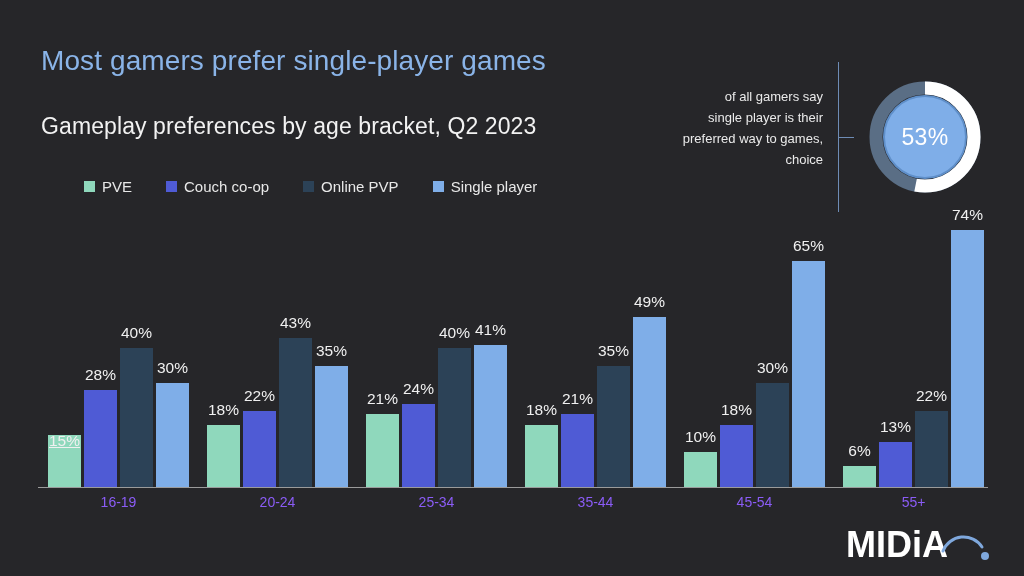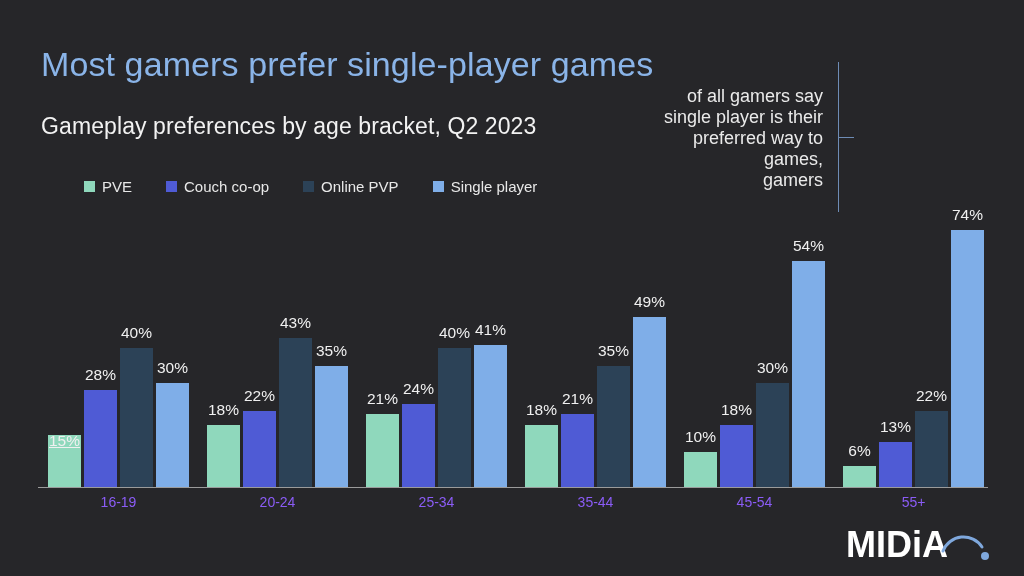--- a/index.html
+++ b/index.html
@@ -17,21 +17,21 @@
     width: 1024px;
     height: 576px;
     background: #262629;
   }
 
   
   #title {
     position: absolute;
     left: 41px;
     top: 45px;
-    font-size: 34px;
+    font-size: 28px;
     font-weight: 400;
     color: #8ab4e8;
     letter-spacing: 0.1px;
     white-space: nowrap;
   }
 
   #subtitle {
     position: absolute;
     left: 41px;
     top: 113px;
@@ -68,21 +68,21 @@
     color: #e8e8e8;
   }
 
   
   #callout-text {
     position: absolute;
     right: 201px;
     top: 86px;
     width: 170px;
     text-align: right;
-    font-size: 18px;
+    font-size: 13px;
     line-height: 21px;
     color: #eaeaea;
   }
 
   #callout-divider {
     position: absolute;
     left: 838px;
     top: 62px;
     width: 1px;
     height: 150px;
@@ -207,26 +207,34 @@
       <div class="legend-item">
         <span class="legend-swatch" style="background: rgb(127, 174, 232);"></span>
         <span class="legend-label">Single player</span>
       </div>
     </div>
 
   <div id="callout-text">
     <div>of all gamers say</div>
     <div>single player is their</div>
     <div>preferred way to games,</div>
-    <div>gamers</div>
+    <div>choice</div>
   </div>
 
   <div id="callout-divider"></div>
   <div id="callout-connector"></div>
 
+  <div id="donut">
+    <svg width="112" height="112" viewBox="0 0 112 112">
+      <circle id="donut-track" cx="56" cy="56" r="49" fill="none" stroke-width="13" stroke="#5a6e85"></circle>
+      <circle id="donut-arc" cx="56" cy="56" r="49" fill="none" stroke-width="13" transform="rotate(-90 56 56)" stroke="#ffffff" stroke-dasharray="163.17432242745383 307.8760800517997"></circle>
+      <circle id="donut-center" cx="56" cy="56" r="41" fill="#7faee8" stroke="#5f8fc9" stroke-width="2"></circle>
+    </svg>
+    <div id="donut-value">53%</div>
+  </div>
 
   <div id="plot">
       <div class="bar-group" style="left: 48px; width: 141px;">
         <div class="bar" style="left: 0px; height: 52.05px; bottom: 89px; background: rgb(143, 216, 188);"></div>
         <div class="bar-label" style="left: -6.5px; top: 432px; text-decoration: underline;">15%</div>
         <div class="bar" style="left: 36px; height: 97.16px; bottom: 89px; background: rgb(79, 91, 213);"></div>
         <div class="bar-label" style="left: 29.5px; top: 365.84px;">28%</div>
         <div class="bar" style="left: 72px; height: 138.8px; bottom: 89px; background: rgb(44, 66, 87);"></div>
         <div class="bar-label" style="left: 65.5px; top: 324.2px;">40%</div>
         <div class="bar" style="left: 108px; height: 104.1px; bottom: 89px; background: rgb(127, 174, 232);"></div>
@@ -267,21 +275,21 @@
       </div>
       <div class="cat-label" style="left: 525px; width: 141px;">35-44</div>
       <div class="bar-group" style="left: 684px; width: 141px;">
         <div class="bar" style="left: 0px; height: 34.7px; bottom: 89px; background: rgb(143, 216, 188);"></div>
         <div class="bar-label" style="left: -6.5px; top: 428.3px;">10%</div>
         <div class="bar" style="left: 36px; height: 62.46px; bottom: 89px; background: rgb(79, 91, 213);"></div>
         <div class="bar-label" style="left: 29.5px; top: 400.54px;">18%</div>
         <div class="bar" style="left: 72px; height: 104.1px; bottom: 89px; background: rgb(44, 66, 87);"></div>
         <div class="bar-label" style="left: 65.5px; top: 358.9px;">30%</div>
         <div class="bar" style="left: 108px; height: 225.55px; bottom: 89px; background: rgb(127, 174, 232);"></div>
-        <div class="bar-label" style="left: 101.5px; top: 237.45px;">54%</div>
+        <div class="bar-label" style="left: 101.5px; top: 237.45px;">65%</div>
       </div>
       <div class="cat-label" style="left: 684px; width: 141px;">45-54</div>
       <div class="bar-group" style="left: 843px; width: 141px;">
         <div class="bar" style="left: 0px; height: 20.82px; bottom: 89px; background: rgb(143, 216, 188);"></div>
         <div class="bar-label" style="left: -6.5px; top: 442.18px;">6%</div>
         <div class="bar" style="left: 36px; height: 45.11px; bottom: 89px; background: rgb(79, 91, 213);"></div>
         <div class="bar-label" style="left: 29.5px; top: 417.89px;">13%</div>
         <div class="bar" style="left: 72px; height: 76.34px; bottom: 89px; background: rgb(44, 66, 87);"></div>
         <div class="bar-label" style="left: 65.5px; top: 386.66px;">22%</div>
         <div class="bar" style="left: 108px; height: 256.78px; bottom: 89px; background: rgb(127, 174, 232);"></div>

